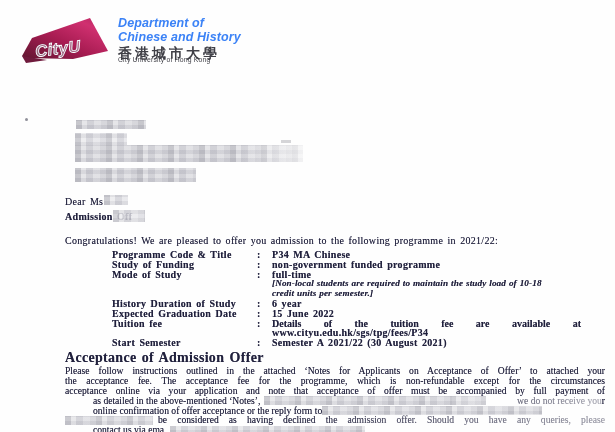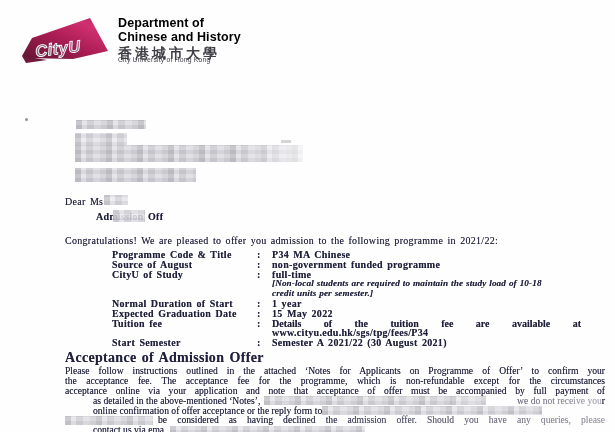--- a/index.html
+++ b/index.html
@@ -8,22 +8,22 @@
     background:#fefefe;color:#20203c;
     font-family:"Liberation Serif", serif;
     text-shadow:0 0 .3px rgba(32,32,64,.55);
   }
   .abs{position:absolute;}
 
   
   .logo{left:13px;top:13px;width:102px;height:57px;}
   .dept{
     left:118px;top:17px;font-family:"Liberation Sans", sans-serif;
-    font-size:12.5px;line-height:13.5px;color:#000000;font-weight:600;
-    letter-spacing:.1px;text-shadow:none;
+    font-size:12.5px;line-height:13.5px;color:#3b82f6;font-weight:600;
+    letter-spacing:.1px;text-shadow:none;font-style:italic;
   }
   .cn{
     left:118px;top:45px;font-family:Liberation Mono, monospace;
     font-size:14px;letter-spacing:3px;color:#3f3f46;font-weight:700;text-shadow:none;
   }
   .ensub{
     left:118px;top:56px;font-family:"Liberation Sans", sans-serif;
     font-size:6.8px;letter-spacing:.2px;color:#3f3f46;text-shadow:none;
   }
 
@@ -47,21 +47,21 @@
   .r-addr2a{left:75px;top:133px;width:52px;height:13px;}
   .r-addr2b{left:75px;top:145px;width:228px;height:17px;}
   .r-addr3{left:75px;top:168px;width:121px;height:14px;}
   .r-dash{left:281px;top:140px;width:10px;height:3px;background:#d5d5d8;position:absolute;}
   .r-dear{left:104px;top:195px;width:24px;height:10px;}
   .r-subj{left:113px;top:210px;width:32px;height:12px;opacity:.85;}
 
   
   .ltr{letter-spacing:.3px;word-spacing:1.5px;}
   .salutation{left:65px;top:196px;font-size:10px;}
-  .subject{left:65px;top:211px;font-size:10px;font-weight:700;margin-left:31px;}
+  .subject{left:65px;top:211px;font-size:10px;font-weight:700;}
   .intro{left:65px;top:235px;width:545px;font-size:10px;white-space:nowrap;}
 
   .details{left:112px;top:250px;width:493px;font-size:10px;}
   .drow{display:grid;grid-template-columns:145px 15px 1fr;line-height:9.8px;height:9.8px;}
   .dval.it{font-size:9.2px;font-style:italic;letter-spacing:.1px;word-spacing:.5px;}
   .dval.just{text-align:justify;text-align-last:justify;padding-right:24px;letter-spacing:0;word-spacing:0;}
   .dlabel,.dcolon,.dval{overflow:visible;white-space:nowrap;font-weight:bold;}
   .dval.just{white-space:normal;overflow:hidden;}
 
   .sechead{left:65px;top:350px;font-size:14px;font-weight:700;}
@@ -133,48 +133,48 @@
 
   <div class="abs intro ltr">Congratulations! We are pleased to offer you admission to the following programme in 2021/22:</div>
 
   <div class="abs details ltr">
     <div class="drow">
       <span class="dlabel">Programme Code &amp; Title</span>
       <span class="dcolon">:</span>
       <span class="dval">P34 MA Chinese</span>
     </div>
     <div class="drow">
-      <span class="dlabel">Source of August</span>
+      <span class="dlabel">Study of Funding</span>
       <span class="dcolon">:</span>
       <span class="dval">non-government funded programme</span>
     </div>
     <div class="drow">
-      <span class="dlabel">CityU of Study</span>
+      <span class="dlabel">Mode of Study</span>
       <span class="dcolon">:</span>
       <span class="dval">full-time</span>
     </div>
     <div class="drow">
       <span class="dlabel"></span>
       <span class="dcolon"></span>
       <span class="dval it">[Non-local students are required to maintain the study load of 10-18</span>
     </div>
     <div class="drow">
       <span class="dlabel"></span>
       <span class="dcolon"></span>
       <span class="dval it">credit units per semester.]</span>
     </div>
     <div class="drow">
-      <span class="dlabel">Normal Duration of Start</span>
-      <span class="dcolon">:</span>
-      <span class="dval">1 year</span>
+      <span class="dlabel">History Duration of Study</span>
+      <span class="dcolon">:</span>
+      <span class="dval">6 year</span>
     </div>
     <div class="drow">
       <span class="dlabel">Expected Graduation Date</span>
       <span class="dcolon">:</span>
-      <span class="dval">15 May 2022</span>
+      <span class="dval">15 June 2022</span>
     </div>
     <div class="drow">
       <span class="dlabel">Tuition fee</span>
       <span class="dcolon">:</span>
       <span class="dval just">Details of the tuition fee are available at</span>
     </div>
     <div class="drow">
       <span class="dlabel"></span>
       <span class="dcolon"></span>
       <span class="dval">www.cityu.edu.hk/sgs/tpg/fees/P34</span>
@@ -182,21 +182,21 @@
     <div class="drow">
       <span class="dlabel">Start Semester</span>
       <span class="dcolon">:</span>
       <span class="dval">Semester A 2021/22 (30 August 2021)</span>
     </div>
   </div>
 
   <div class="abs sechead ltr">Acceptance of Admission Offer</div>
 
   <div class="abs closing">
-    <div class="cline jl">Please follow instructions outlined in the attached ‘Notes for Applicants on Programme of Offer’ to confirm your</div>
+    <div class="cline jl">Please follow instructions outlined in the attached ‘Notes for Applicants on Acceptance of Offer’ to attached your</div>
     <div class="cline jl">the acceptance fee. The acceptance fee for the programme, which is non-refundable except for the circumstances</div>
     <div class="cline jl">acceptance online via your application and note that acceptance of offer must be accompanied by full payment of</div>
     <div class="cline fx l4">
       <span class="sp">as detailed in the above-mentioned ‘Notes’,</span>
       <span class="blur-inline b4"></span>
       <span class="sp">we do not receive your</span>
     </div>
     <div class="cline fx l5">
       <span class="sp">online confirmation of offer acceptance or the reply form to</span>
       <span class="blur-inline b5"></span>

